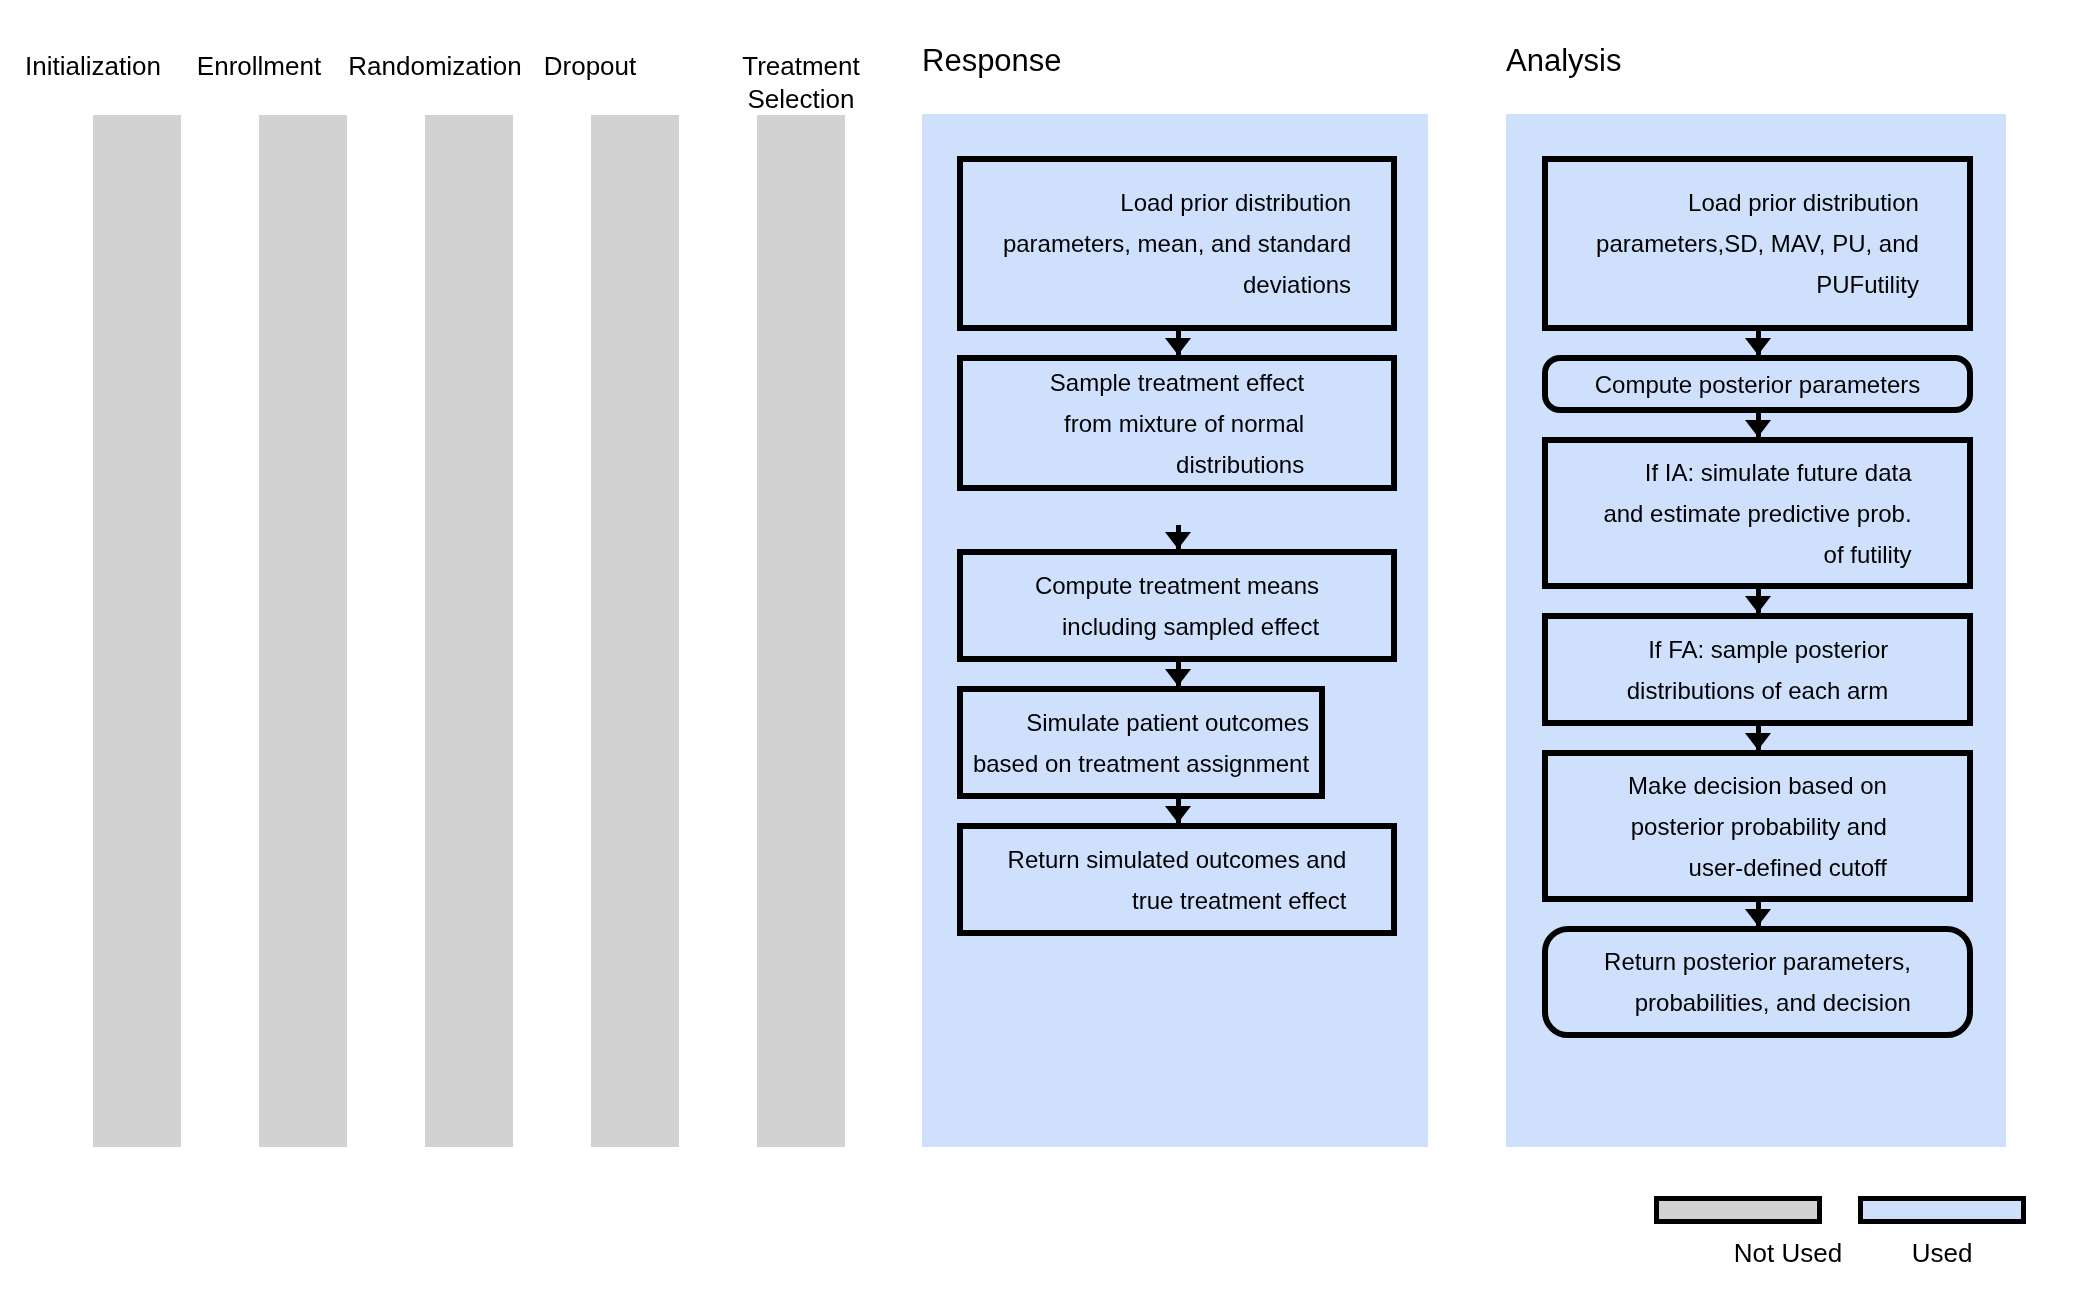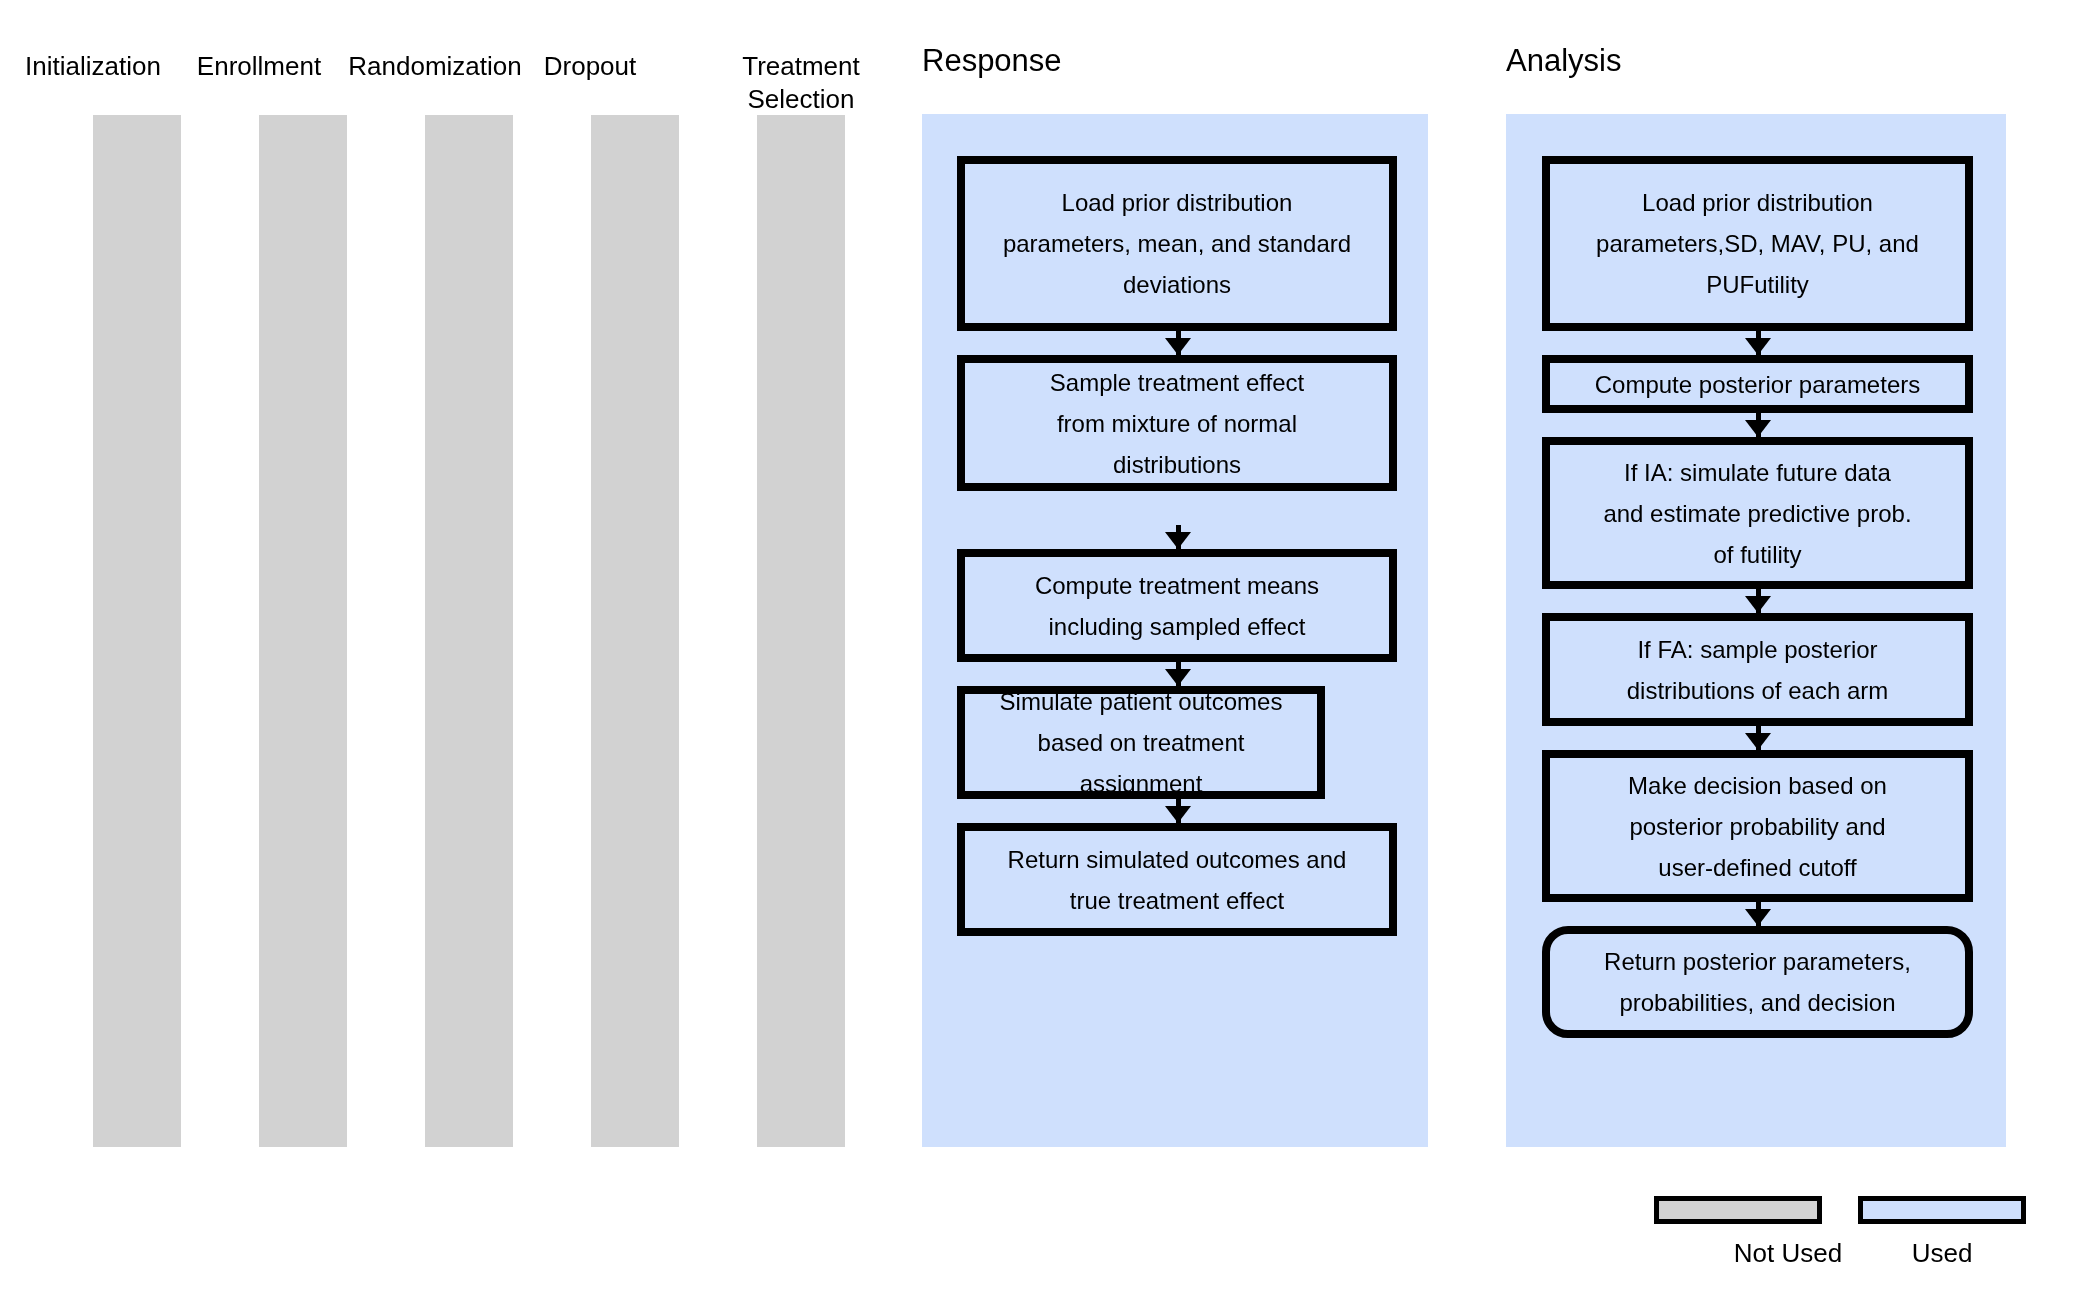--- a/index.html
+++ b/index.html
@@ -47,25 +47,25 @@
     font-size: 31px;
     line-height: 36px;
     color: #000;
   }
 
   
   .flow-box {
     position: absolute;
     box-sizing: border-box;
     background: #cfe0fd;
-    border: 8px solid #000000;
+    border: 6px solid #000000;
     display: flex;
     align-items: center;
     justify-content: center;
-    text-align: center;
+    text-align: right;
   }
   .flow-box .txt {
     font-size: 24px;
     line-height: 41px;
     color: #000;
     padding: 0 8px;
     white-space: pre-line;
   }
 
   
@@ -191,21 +191,21 @@
       <span class="txt">Load prior distribution
 parameters,SD, MAV, PU, and
 PUFutility</span>
     </div>
 
     <div class="arrow" style="left:239px; top:217px; height:24px;">
       <span class="shaft" style="height:24px;"></span>
       <span class="head"></span>
     </div>
 
-    <div class="flow-box" style="left:36px; top:241px; width:431px; height:58px;">
+    <div class="flow-box" style="left:36px; top:241px; width:431px; height:58px;border-radius:18px;">
       <span class="txt">Compute posterior parameters</span>
     </div>
 
     <div class="arrow" style="left:239px; top:299px; height:24px;">
       <span class="shaft" style="height:24px;"></span>
       <span class="head"></span>
     </div>
 
     <div class="flow-box" style="left:36px; top:323px; width:431px; height:152px;">
       <span class="txt">If IA: simulate future data

